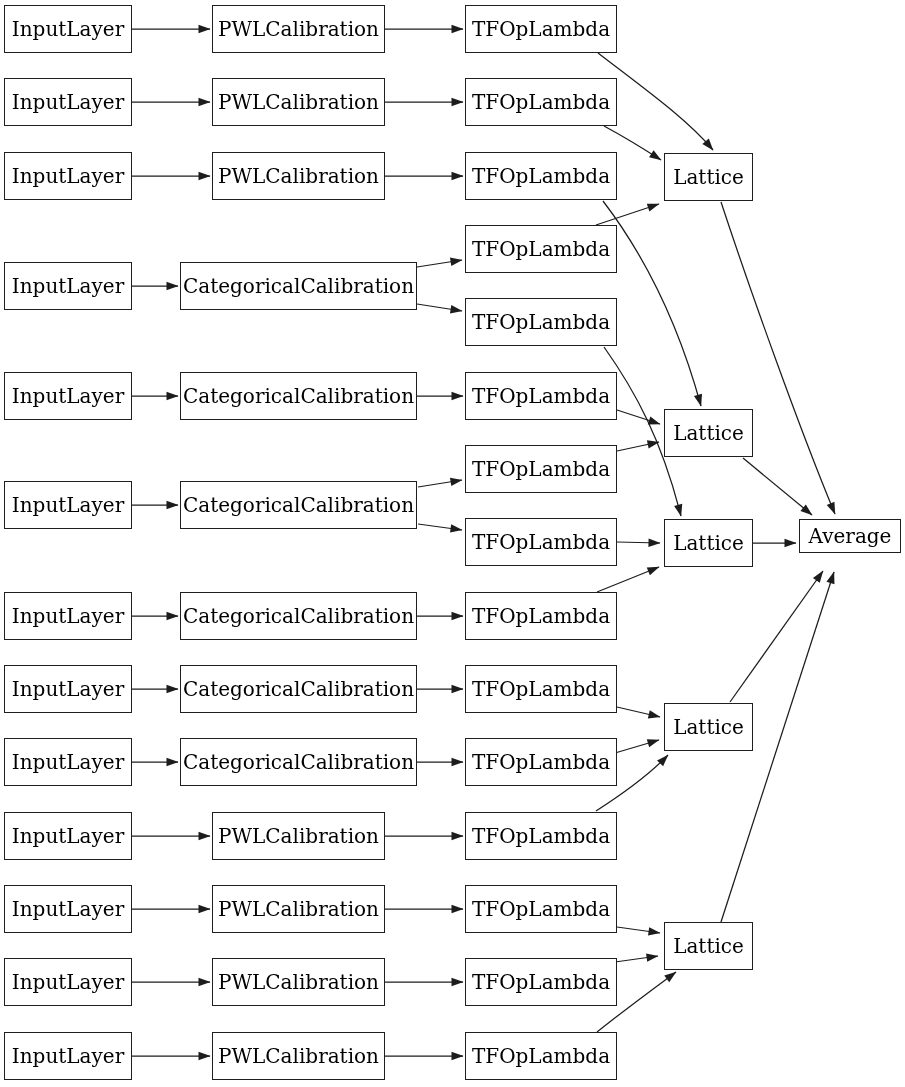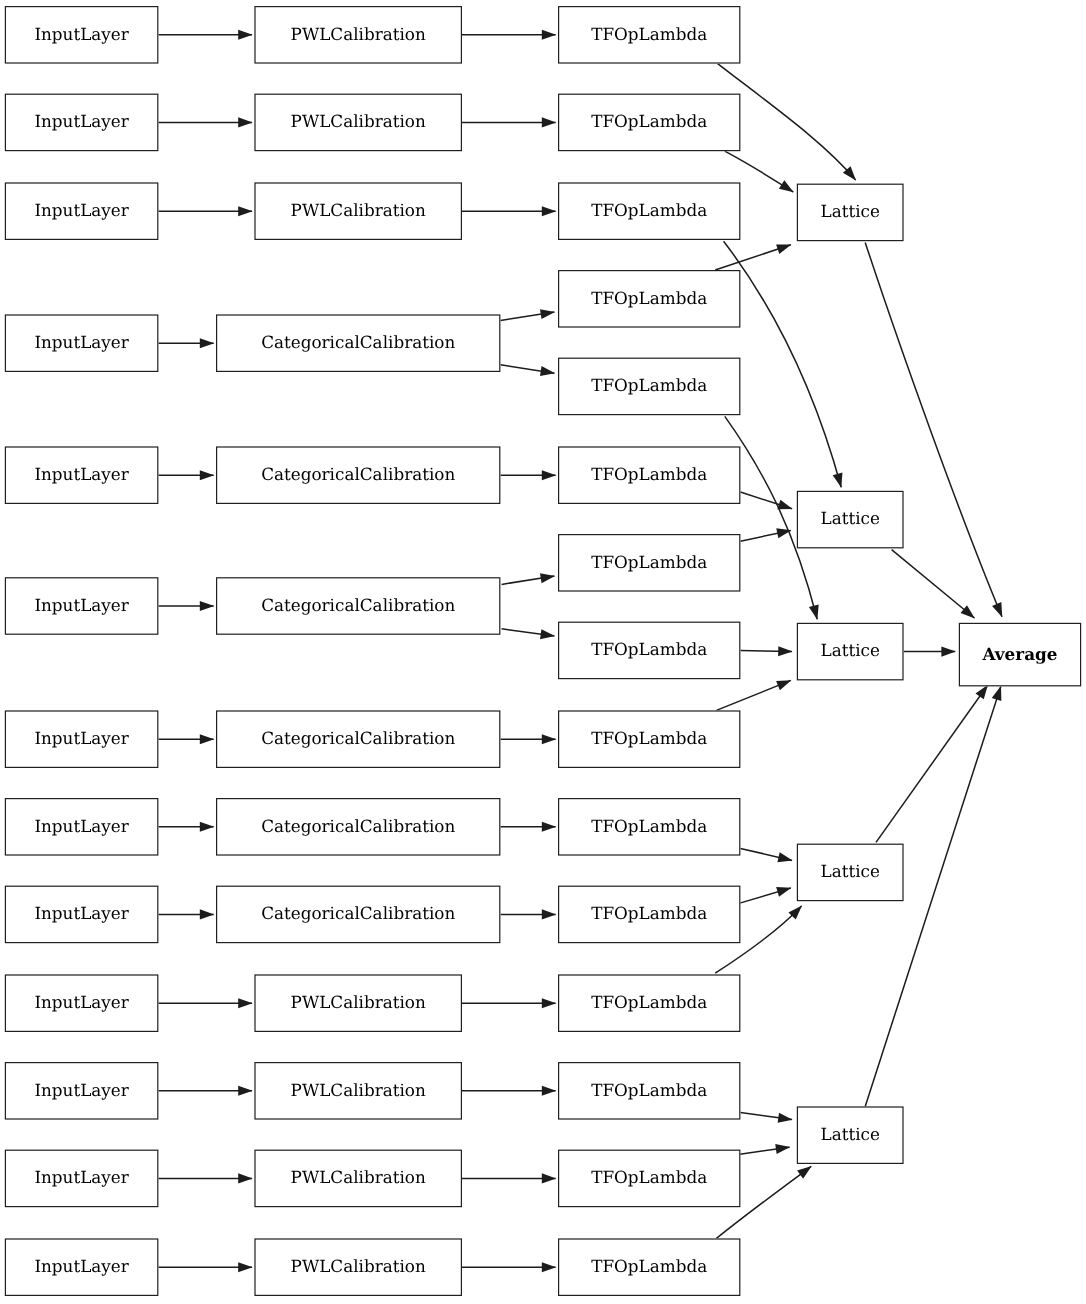--- a/index.html
+++ b/index.html
@@ -20,21 +20,21 @@
   #edge-layer{position:absolute;left:0;top:0;width:905px;height:1087px;}
   #edge-layer path{fill:none;stroke:var(--edge-color);stroke-width:1.25px;}
   #arrowhead path{fill:var(--edge-color);stroke:none;}
   .node{
     position:absolute;
     box-sizing:border-box;
     background:var(--node-fill);
     border:1.4px solid var(--node-border);
     color:var(--text-color);
     display:flex;align-items:center;justify-content:center;
-    font-size:14px;line-height:1;white-space:nowrap;
+    font-size:20px;line-height:1;white-space:nowrap;
   }
 </style>
 </head>
 <body>
 
 <div id="canvas">
   <svg id="edge-layer" width="905" height="1087" viewBox="0 0 905 1087" xmlns="http://www.w3.org/2000/svg">
     <defs>
       <marker id="arrowhead" markerUnits="userSpaceOnUse" markerWidth="13" markerHeight="10" viewBox="0 0 13 10" refX="12" refY="5" orient="auto">
         <path d="M0.5,0.8 L12.5,5 L0.5,9.2 Z"></path>
@@ -131,14 +131,14 @@
     <div class="node" style="left: 465px; top: 738px; width: 152px; height: 48px;">TFOpLambda</div>
     <div class="node" style="left: 465px; top: 812px; width: 152px; height: 48px;">TFOpLambda</div>
     <div class="node" style="left: 465px; top: 885px; width: 152px; height: 48px;">TFOpLambda</div>
     <div class="node" style="left: 465px; top: 958px; width: 152px; height: 48px;">TFOpLambda</div>
     <div class="node" style="left: 465px; top: 1032px; width: 152px; height: 48px;">TFOpLambda</div>
     <div class="node" style="left: 664px; top: 153px; width: 89px; height: 48px;">Lattice</div>
     <div class="node" style="left: 664px; top: 409px; width: 89px; height: 48px;">Lattice</div>
     <div class="node" style="left: 664px; top: 519px; width: 89px; height: 48px;">Lattice</div>
     <div class="node" style="left: 664px; top: 703px; width: 89px; height: 48px;">Lattice</div>
     <div class="node" style="left: 664px; top: 922px; width: 89px; height: 48px;">Lattice</div>
-    <div class="node" style="left: 799px; top: 519px; width: 102px; height: 53px; font-weight: bold;">Average</div>
+    <div class="node" style="left: 799px; top: 519px; width: 102px; height: 34px;">Average</div>
   </div>
 
 </body></html>

